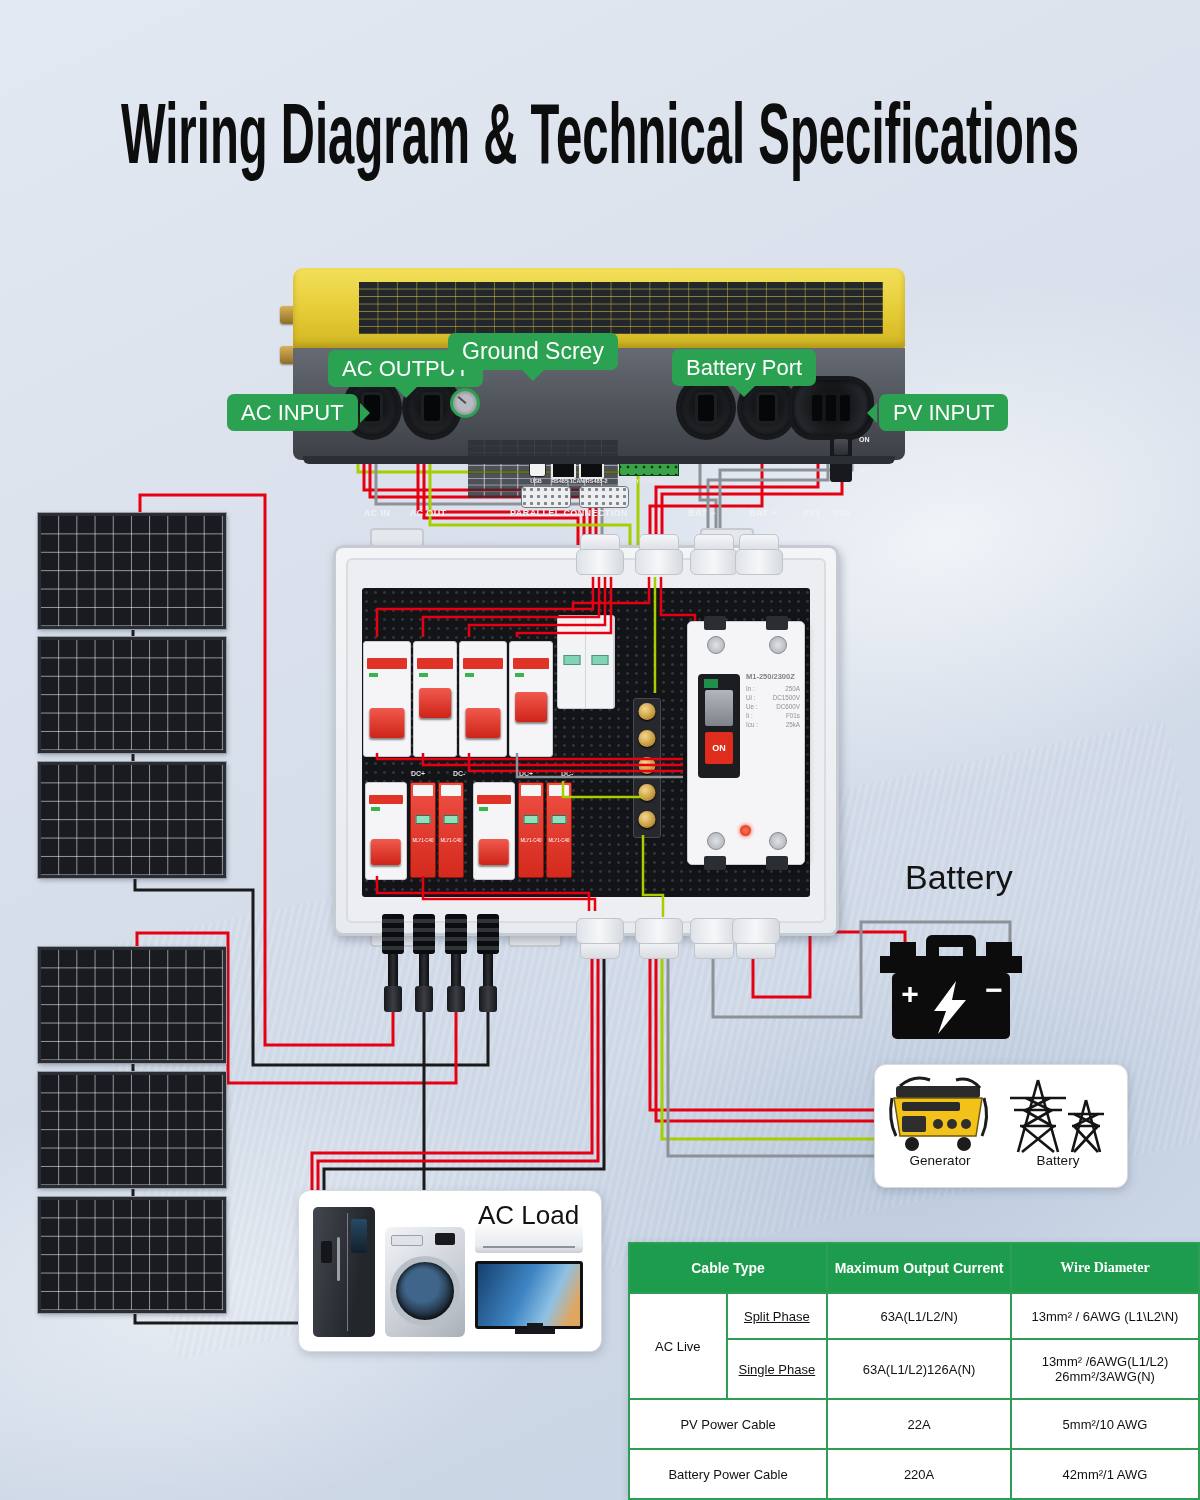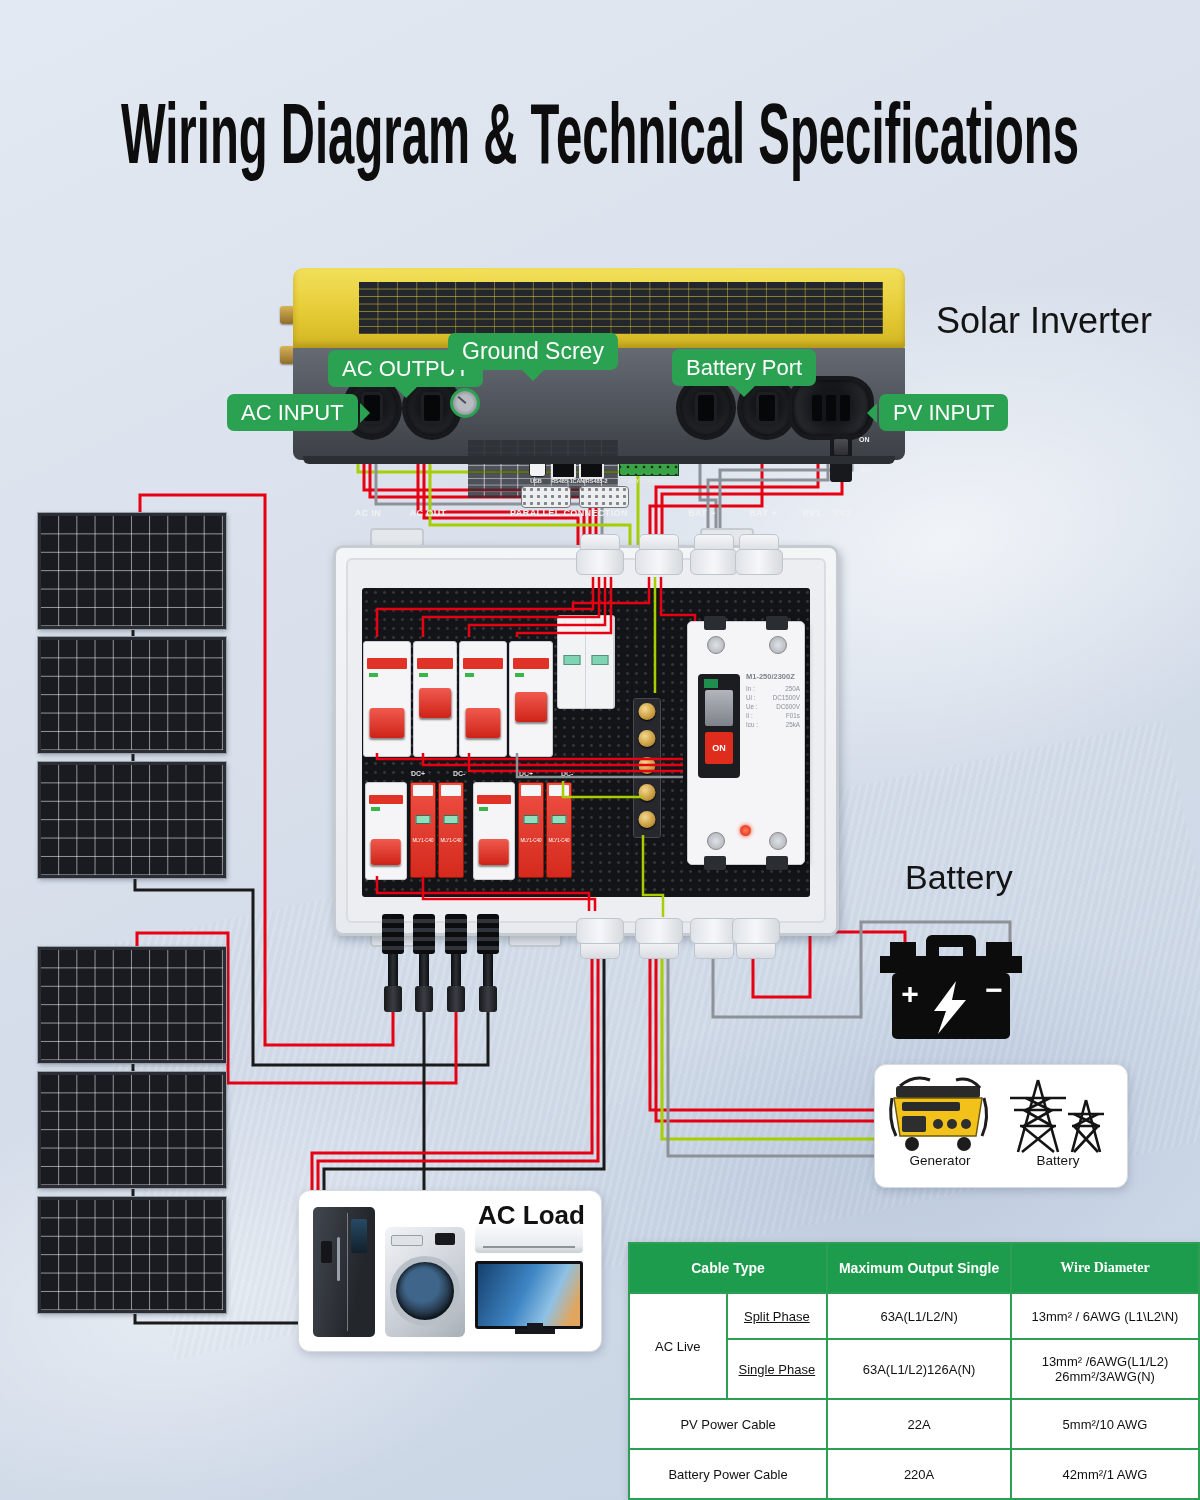--- a/index.html
+++ b/index.html
@@ -141,21 +141,21 @@
   .lsw b{display:block;height:5px;border-radius:2px;}
   .ltx{font-size:19px;font-weight:bold;color:#17181a;white-space:nowrap;}
 
   
   .batwrap{position:absolute;left:866px;top:926px;z-index:2;}
 
   
   .card{position:absolute;background:#fff;border:1px solid #d7dbe0;border-radius:12px;z-index:2;
     box-shadow:1px 3px 8px rgba(70,85,105,.25);}
   .srclab{position:absolute;font-size:13.5px;color:#141414;transform:translateX(-50%);z-index:3;}
-  .acl-title{position:absolute;font-size:26px;font-weight:bold;color:#111;z-index:3;}
+  .acl-title{position:absolute;font-size:26px;font-weight:normal;color:#111;z-index:3;}
   
   .fridge{position:absolute;left:14px;top:16px;width:62px;height:130px;border-radius:5px;
     background:linear-gradient(100deg,#42474f,#23262b 70%);}
   .fridge::before{content:"";position:absolute;left:55%;top:6px;bottom:6px;width:1px;background:#aab0b8;opacity:.6;}
   .fridge::after{content:"";position:absolute;right:8px;top:12px;width:16px;height:34px;background:linear-gradient(#274a63,#12202c);border-radius:2px;}
   .fr-h{position:absolute;left:24px;top:30px;width:3px;height:44px;background:#9aa0a8;border-radius:2px;}
   .fr-d{position:absolute;left:8px;top:34px;width:11px;height:22px;background:#14161a;border-radius:2px;}
   .washer{position:absolute;left:86px;top:36px;width:80px;height:110px;border-radius:6px;
     background:linear-gradient(140deg,#f2f4f7,#c2c7cf 70%,#a9afb8);}
   .washer::before{content:"";position:absolute;left:6px;top:8px;width:30px;height:9px;background:#dfe3e8;border:1px solid #9aa0a8;border-radius:2px;}
@@ -261,21 +261,21 @@
         <span class="clabel" style="left:7px">USB</span>
         <span class="clabel" style="left:33px">RS485-1</span>
         <span class="clabel" style="left:61px">CAN/RS485-2</span>
         <span class="clabel" style="left:119px">DRY CONNECT</span>
       </div>
       <div class="db9" style="left:228px"></div>
       <div class="db9" style="left:286px"></div>
       <div class="sw"></div>
       <span class="swlab" style="top:88px">ON</span>
       <span class="swlab" style="top:118px">OFF</span>
-      <span class="plabel" style="left:75px">AC IN</span>
+      <span class="plabel" style="left:84px">AC IN</span>
       <span class="plabel" style="left:135px">AC OUT</span>
       <span class="plabel" style="left:276px">PARALLEL CONNECTION</span>
       <span class="plabel" style="left:409px">BAT −</span>
       <span class="plabel" style="left:470px">BAT +</span>
       <span class="plabel" style="left:519px">PV1</span>
       <span class="plabel" style="left:549px">PV2</span>
     </div>
     <div class="inv-foot"></div>
   </div>
 
@@ -290,21 +290,20 @@
   <div class="tag pd" style="left:672px;top:349px">
       <span>Battery Port</span>
     </div>
   <div class="tag pr" style="left:227px;top:394px">
       <span>AC INPUT</span>
     </div>
   <div class="tag pl" style="left:879px;top:394px">
       <span>PV INPUT</span>
     </div>
 
-  <div class="big-label" style="left:936px;top:300px;font-size:36px">Solar Inverter</div>
 
   <div class="tab" style="left:370px;top:528px"></div>
   <div class="tab" style="left:700px;top:528px"></div>
   <div class="tab" style="left:370px;top:928px"></div>
   <div class="tab" style="left:508px;top:928px"></div>
 
   <div class="cbox comp">
     <div class="cbez"></div>
     <div class="cpanel"></div>
 
@@ -564,21 +563,21 @@
         <div class="tvscr"></div>
       </div>
     <div class="tvstand"></div>
   </div>
   <div class="acl-title" style="left:478px;top:1200px">AC Load</div>
 
   <table class="spec">
     <tbody>
         <tr>
       <th colspan="2" class="c1">Cable Type</th>
-      <th class="cur">Maximum Output Single</th>
+      <th class="cur">Maximum Output Current</th>
       <th class="wd">Wire Diameter</th>
     </tr>
     <tr class="r1">
       <td rowspan="2" class="c1">AC Live</td>
       <td class="c2">Split Phase</td>
       <td>63A(L1/L2/N)</td>
       <td>13mm² / 6AWG (L1\L2\N)</td>
     </tr>
     <tr class="r2">
       <td class="c2">Single Phase</td>

